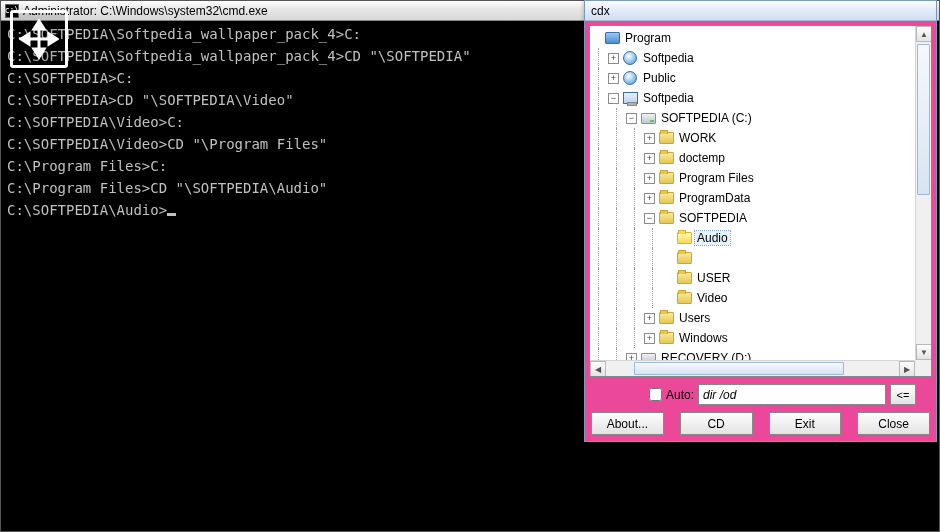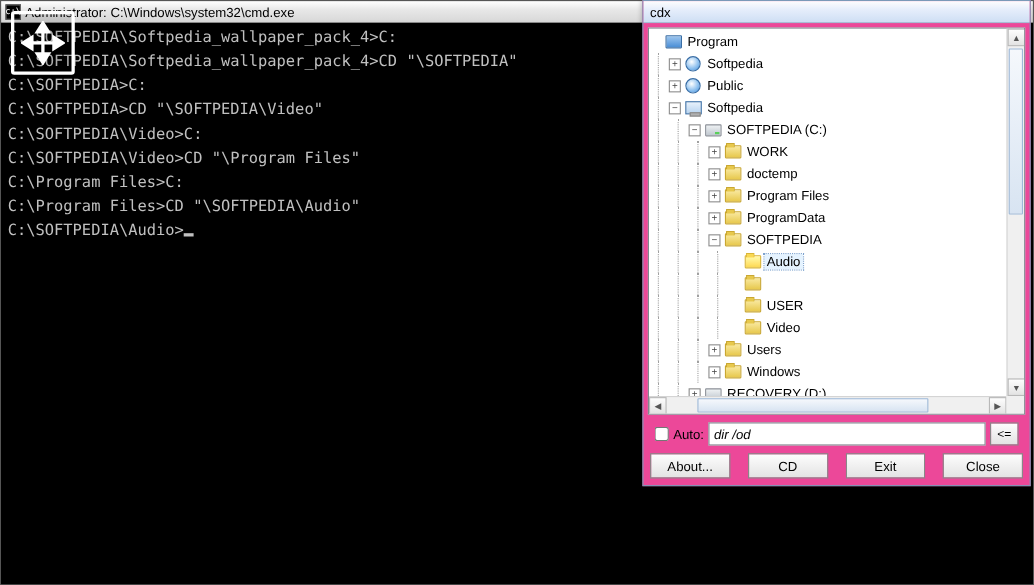--- a/index.html
+++ b/index.html
@@ -182,21 +182,22 @@
 .scroll-thumb.v { left:1px; right:1px; top:2px; height:50%; }
 .scroll-thumb.h { top:1px; bottom:1px; left:28px; width:210px; }
 .scroll-corner {
   position:absolute; right:0; bottom:0; width:16px; height:16px;
   background:#f0f0f0;
 }
 
 
 .auto-row {
   display:flex; align-items:center; gap:4px;
-  padding: 3px 10px;
+  padding: 3px 20px;
+  margin-left: 44px;
 }
 .auto-row input[type=checkbox]{ width:13px; height:13px; }
 .auto-input {
   flex:1; height:21px; border:1px solid #828790;
   padding: 0 4px; font-family: inherit; font-size:12px;font-style:italic;
 }
 .mini-btn {
   height:21px; width:26px;
   background:linear-gradient(#fdfdfd,#e3e3e3);
   border:1px solid #888; font-size:11px;

